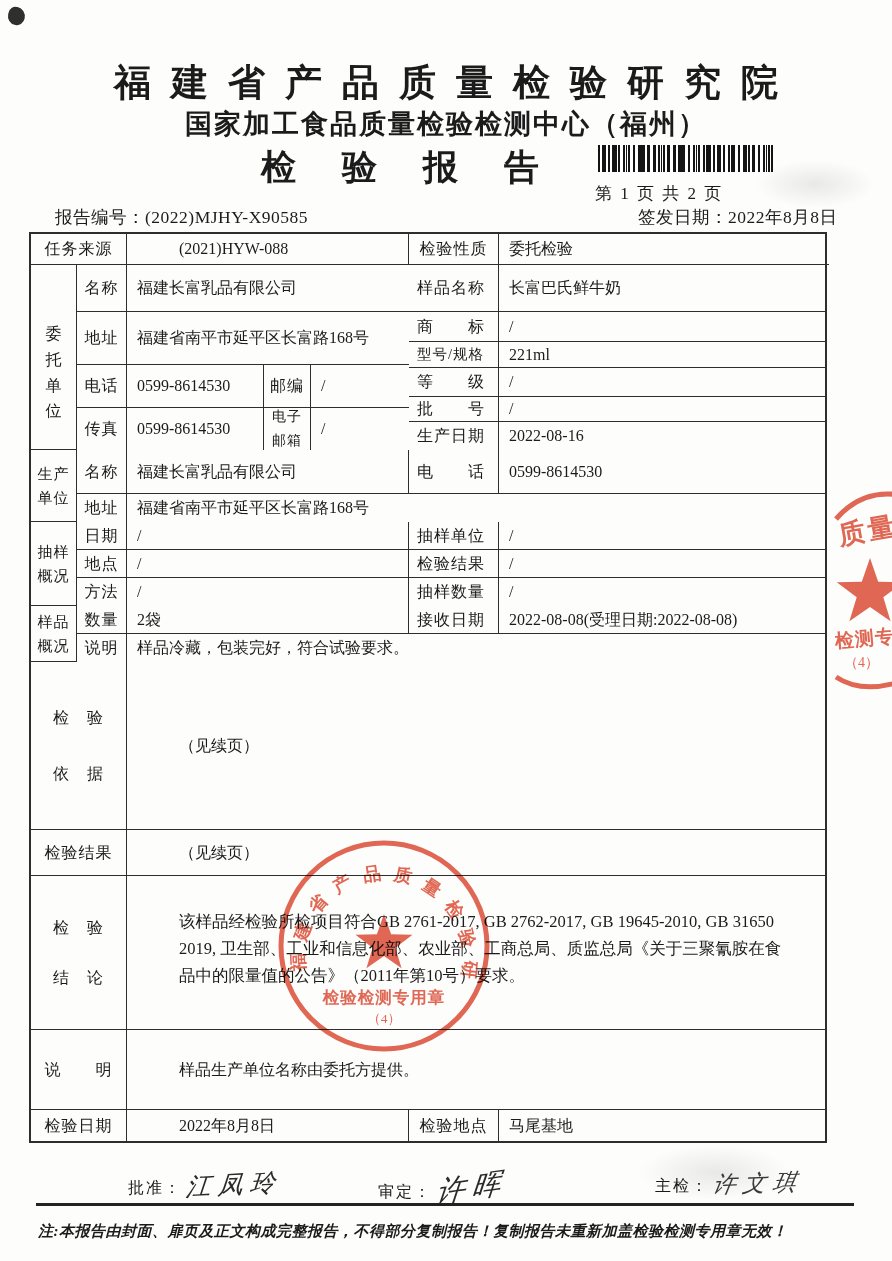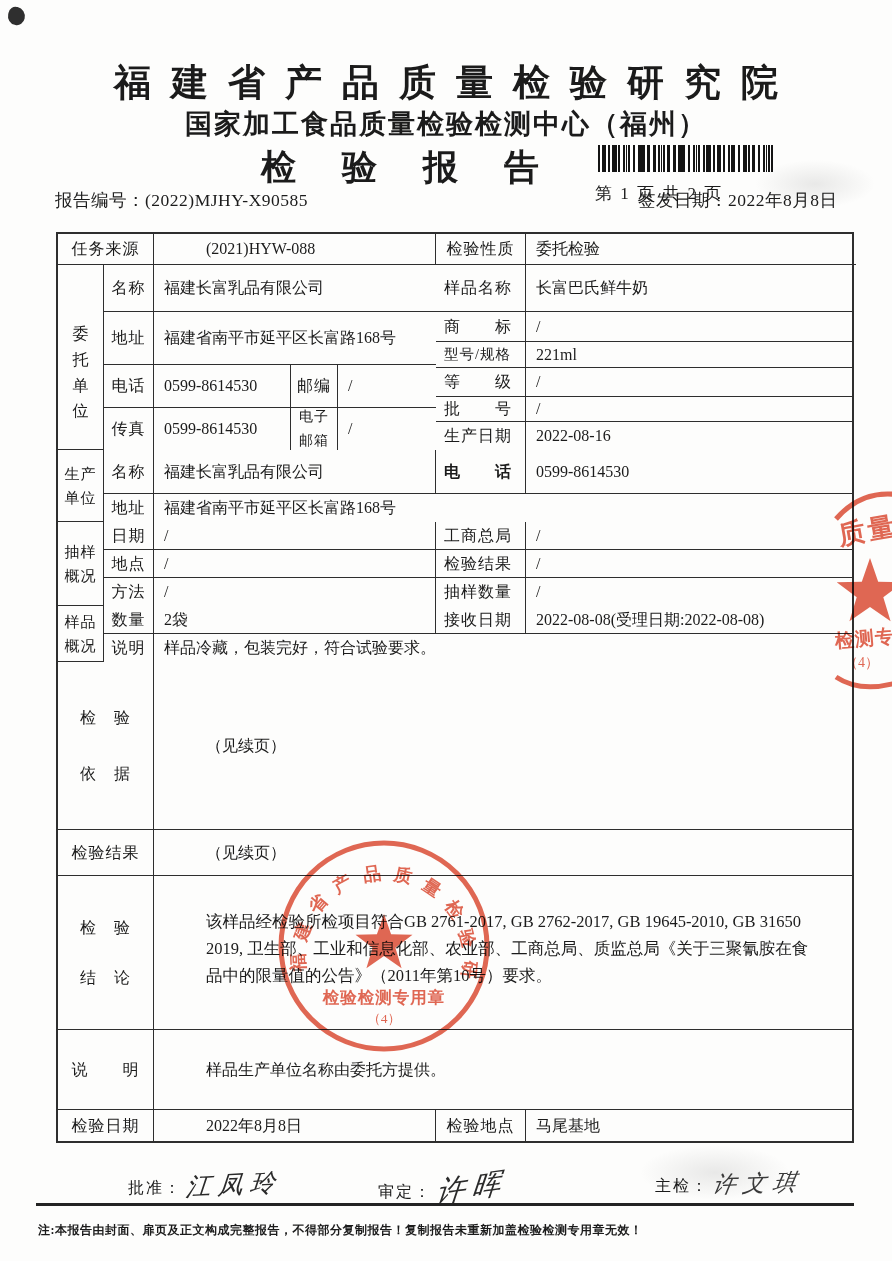--- a/index.html
+++ b/index.html
@@ -1,21 +1,21 @@
 <!DOCTYPE html>
 <html><head>
 <meta charset="utf-8">
 <style>
   :root{ --bc:#2e2e2e; --ink:#1b1b1b; --red:#dc4b33; }
   html,body{margin:0;padding:0;background:#e8e8e8;}
   .page{position:relative;width:892px;height:1261px;background:#fdfdfc;margin:0 auto;
         font-family:"Liberation Serif","DejaVu Serif",serif;color:var(--ink);overflow:hidden;}
   .abs{position:absolute;}
   
-  .rtable{position:absolute;left:56px;top:232px;width:798px;height:911px;
+  .rtable{position:absolute;left:29px;top:232px;width:798px;height:911px;
           border:2px solid var(--bc);box-sizing:border-box;background:transparent;}
   .trow{display:flex;}
   .col{display:flex;flex-direction:column;}
   .c{border-right:1.5px solid var(--bc);border-bottom:1.5px solid var(--bc);
      box-sizing:border-box;display:flex;align-items:center;font-size:16px;
      overflow:hidden;flex:none;line-height:1.25;}
   .lab{justify-content:center;text-align:center;letter-spacing:1px;}
   .lab-l{padding-left:8px;letter-spacing:1px;}
   .val-far{padding-left:52px;}
   .val-r{padding-left:10px;}
@@ -31,29 +31,29 @@
              letter-spacing:20px;padding-left:20px;box-sizing:border-box;}
   .center-title{left:0;top:106px;width:892px;text-align:center;font-size:27px;font-weight:bold;letter-spacing:2px;}
   .report-title{left:0;top:144px;width:800px;text-align:center;font-size:35px;font-weight:bold;
                 letter-spacing:46px;padding-left:46px;box-sizing:border-box;}
   .barcode{left:598px;top:145px;width:175px;height:27px;background-color:#fff;
      background-image:
        repeating-linear-gradient(90deg,#141414 0 2px,transparent 2px 5px),
        repeating-linear-gradient(90deg,#141414 0 1px,transparent 1px 7px),
        repeating-linear-gradient(90deg,transparent 0 4px,#141414 4px 6px,transparent 6px 13px);}
   .page-info{left:595px;top:182px;font-size:17px;letter-spacing:2px;}
-  .meta{top:188px;font-size:17.5px;letter-spacing:.5px;}
+  .meta{top:205px;font-size:17.5px;letter-spacing:.5px;}
   
   .seal{pointer-events:none;mix-blend-mode:multiply;opacity:.84;}
   
   .sig-label{font-size:16px;letter-spacing:2px;}
   .sig{display:inline-block;font-size:25px;letter-spacing:7px;color:#2a2a2a;
        transform:rotate(-4deg) skewX(-10deg);font-style:italic;}
   .rule{left:36px;top:1203px;width:818px;height:3px;background:#232323;}
-  .footnote{left:38px;top:1222px;width:820px;font-size:12px;font-weight:bold;letter-spacing:.5px;}
+  .footnote{left:38px;top:1222px;width:820px;font-size:15px;font-weight:bold;letter-spacing:.5px;font-style:italic;}
   .corner{left:8px;top:7px;width:17px;height:18px;background:#2f2f2f;
           border-radius:45% 60% 50% 55%;transform:rotate(12deg);}
   .smudge{background:radial-gradient(closest-side,rgba(125,125,125,.16),transparent);}
 </style>
 </head>
 <body>
 
 <div class="page">
 
   <div class="abs corner"></div>
@@ -138,39 +138,39 @@
     </div>
 
     <div class="trow" style="height:72px;">
       <div class="c lab g2" style="width:46px;height:72px;font-size:15px;">
           <span>生产单位</span>
         </div>
       <div class="col" style="width:748px;">
         <div class="trow" style="height:44px;">
           <div class="c lab" style="width:50px;height:44px;">名称</div>
           <div class="c val-r" style="width:282px;height:44px;">福建长富乳品有限公司</div>
-          <div class="c lab-l" style="width:90px;height:44px;font-weight:bold;">电　　话</div>
+          <div class="c lab-l" style="width:90px;height:44px;">电　　话</div>
           <div class="c val-r nbr" style="width:326px;height:44px;">0599-8614530</div>
         </div>
         <div class="trow" style="height:28px;">
           <div class="c lab nbb" style="width:50px;height:28px;">地址</div>
           <div class="c val-r nbr nbb" style="width:698px;height:28px;">福建省南平市延平区长富路168号</div>
         </div>
       </div>
     </div>
 
     <div class="trow" style="height:84px;">
       <div class="c lab g2" style="width:46px;height:84px;font-size:15px;">
           <span>抽样概况</span>
         </div>
       <div class="col" style="width:748px;">
         <div class="trow" style="height:28px;">
           <div class="c lab" style="width:50px;height:28px;">日期</div>
           <div class="c val-r" style="width:282px;height:28px;">/</div>
-          <div class="c lab-l" style="width:90px;height:28px;">工商总局</div>
+          <div class="c lab-l" style="width:90px;height:28px;">抽样单位</div>
           <div class="c val-r nbr" style="width:326px;height:28px;">/</div>
         </div>
         <div class="trow" style="height:28px;">
           <div class="c lab" style="width:50px;height:28px;">地点</div>
           <div class="c val-r" style="width:282px;height:28px;">/</div>
           <div class="c lab-l" style="width:90px;height:28px;">检验结果</div>
           <div class="c val-r nbr" style="width:326px;height:28px;">/</div>
         </div>
         <div class="trow" style="height:28px;">
           <div class="c lab nbb" style="width:50px;height:28px;">方法</div>

